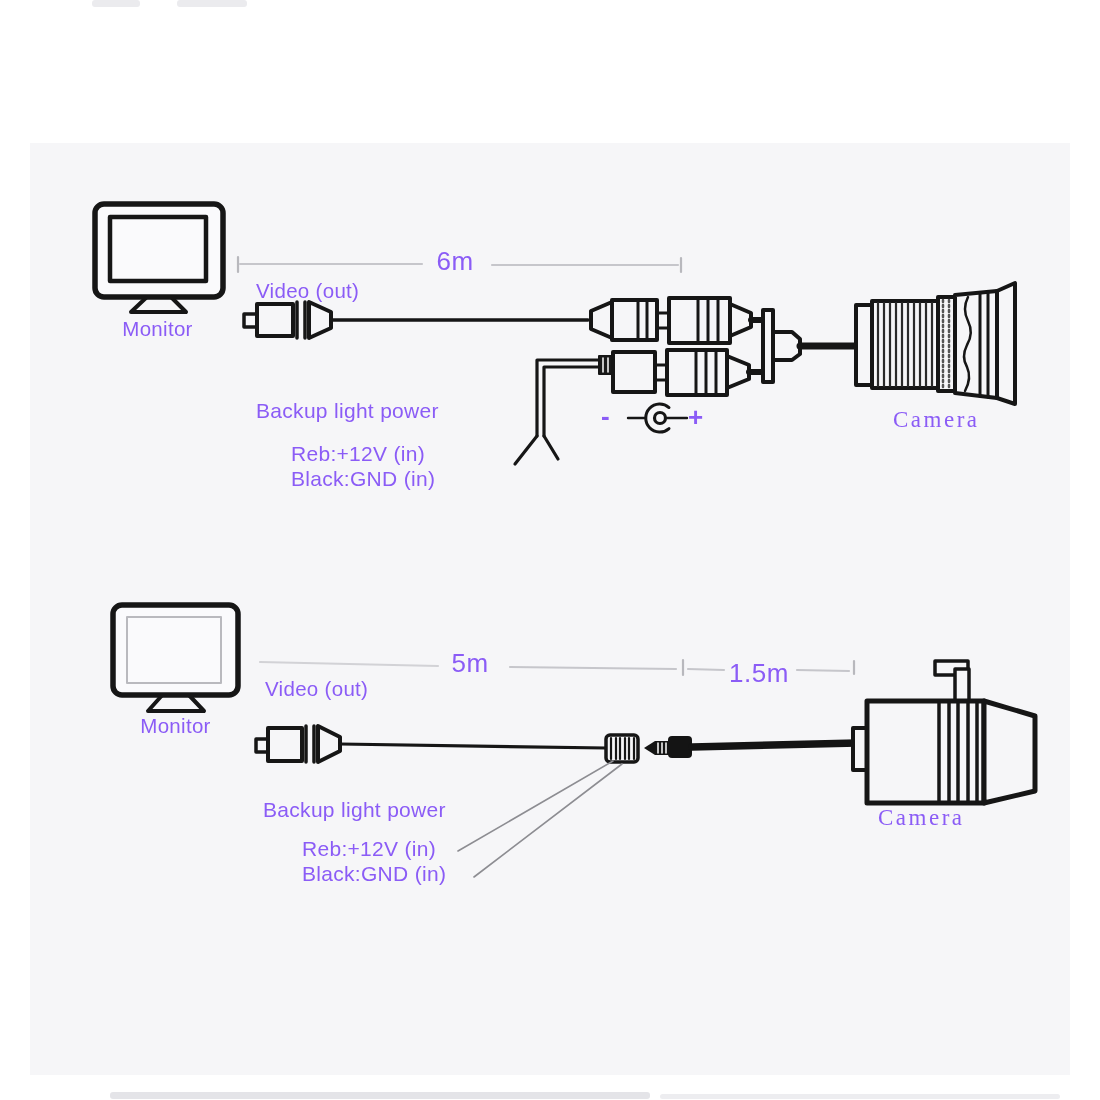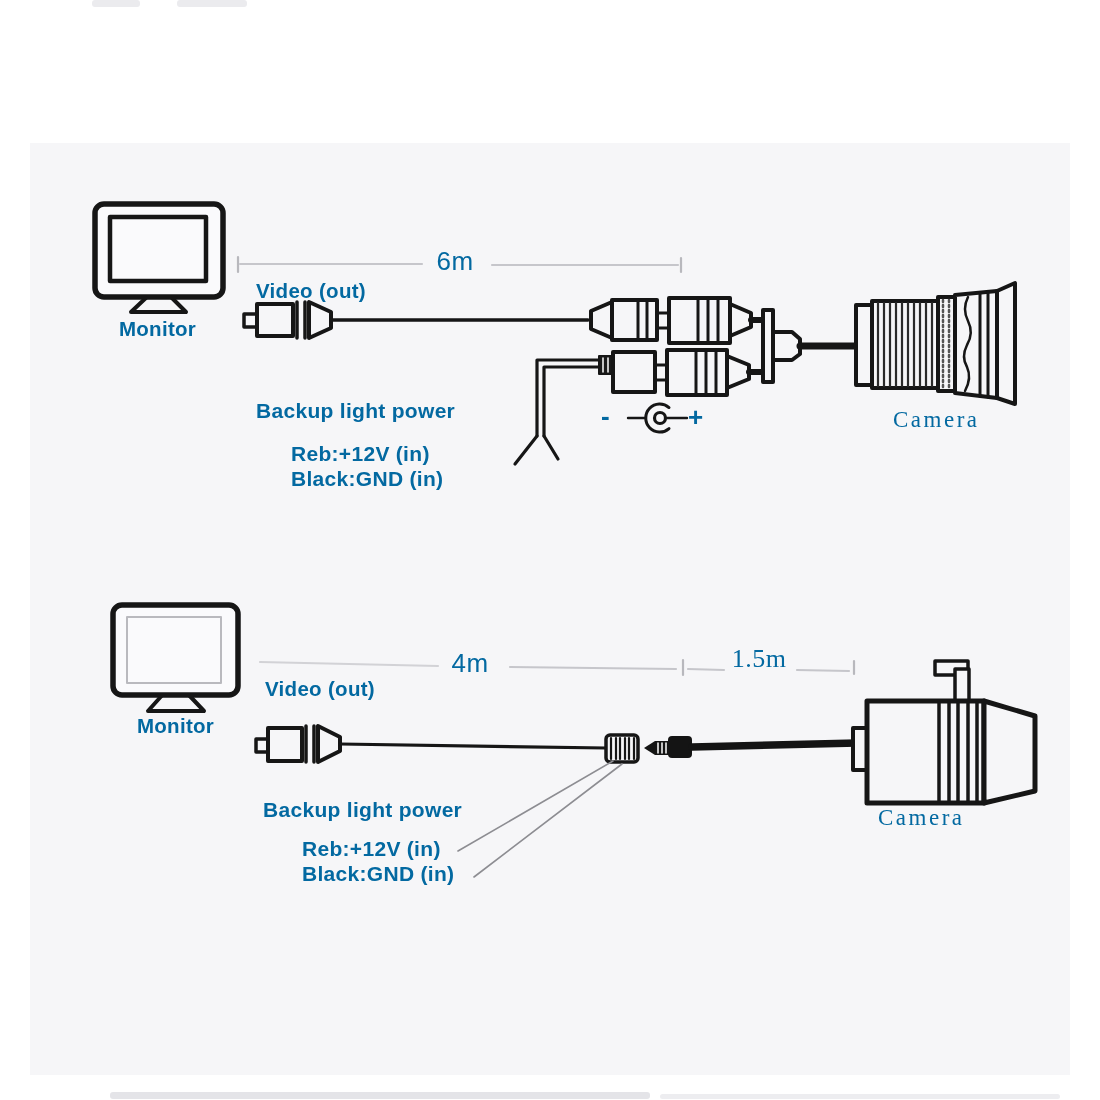--- a/index.html
+++ b/index.html
@@ -5,22 +5,22 @@
   html,body{margin:0;padding:0;background:#ffffff;}
   .canvas{
     position:relative;width:1100px;height:1100px;background:#ffffff;
     font-family:"Liberation Sans", sans-serif;color:#161616;overflow:hidden;
   }
   .panel{
     position:absolute;left:30px;top:143px;width:1040px;height:932px;
     background:#f6f6f8;
   }
   svg{position:absolute;left:0;top:0;}
-  .label{position:absolute;white-space:nowrap;color:#0369a1;}
-  .lbl-bold{font-weight:bold;font-size:20.5px;letter-spacing:0.3px;}
+  .label{position:absolute;white-space:nowrap;color:#8b5cf6;}
+  .lbl-bold{font-weight:normal;font-size:20.5px;letter-spacing:0.3px;}
   .lbl-dim{font-weight:400;font-size:26px;letter-spacing:0.5px;}
   .lbl-camera{font-weight:400;font-size:23px;letter-spacing:2.5px;font-family:Liberation Serif, serif;}
   .lbl-center{text-align:center;}
   .lbl-sign{font-weight:700;font-size:26px;}
   .smudge{position:absolute;border-radius:3px;}
 </style>
 </head>
 <body>
 
 <div class="canvas">
@@ -202,20 +202,20 @@
   <div class="label lbl-dim lbl-center" style="left:424px;top:246px;width:62px;">6m</div>
   <div class="label lbl-bold" style="left:256px;top:399px;font-size:21px;">Backup light power</div>
   <div class="label lbl-bold" style="left:291px;top:442px;font-size:21px;">Reb:+12V (in)</div>
   <div class="label lbl-bold" style="left:291px;top:467px;font-size:21px;">Black:GND (in)</div>
   <div class="label lbl-sign" style="left:601px;top:401px;">-</div>
   <div class="label lbl-sign" style="left:688px;top:402px;">+</div>
   <div class="label lbl-camera" style="left:893px;top:407px;">Camera</div>
 
   <div class="label lbl-bold lbl-center" style="left:113px;top:714px;width:125px;">Monitor</div>
   <div class="label lbl-bold" style="left:265px;top:677px;">Video (out)</div>
-  <div class="label lbl-dim lbl-center" style="left:443px;top:648px;width:54px;">4m</div>
-  <div class="label lbl-dim lbl-center" style="left:726px;top:644px;width:66px;font-family:Liberation Serif, serif;">1.5m</div>
+  <div class="label lbl-dim lbl-center" style="left:443px;top:648px;width:54px;">5m</div>
+  <div class="label lbl-dim lbl-center" style="left:726px;top:658px;width:66px;">1.5m</div>
   <div class="label lbl-bold" style="left:263px;top:798px;font-size:21px;">Backup light power</div>
   <div class="label lbl-bold" style="left:302px;top:837px;font-size:21px;">Reb:+12V (in)</div>
   <div class="label lbl-bold" style="left:302px;top:862px;font-size:21px;">Black:GND (in)</div>
   <div class="label lbl-camera" style="left:878px;top:805px;">Camera</div>
 
 </div>
 
 </body></html>

